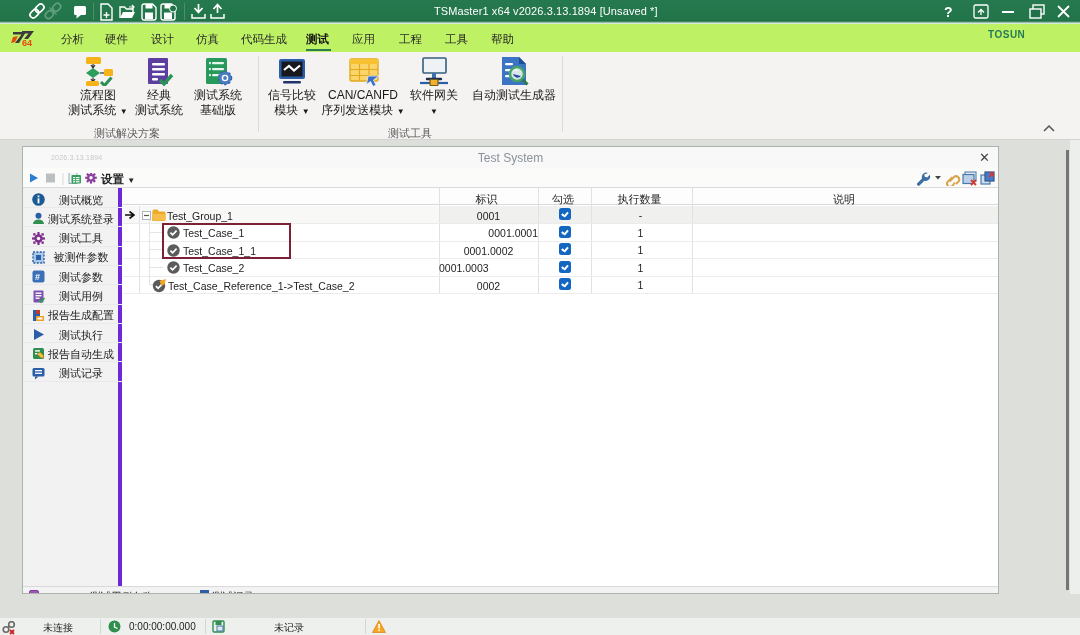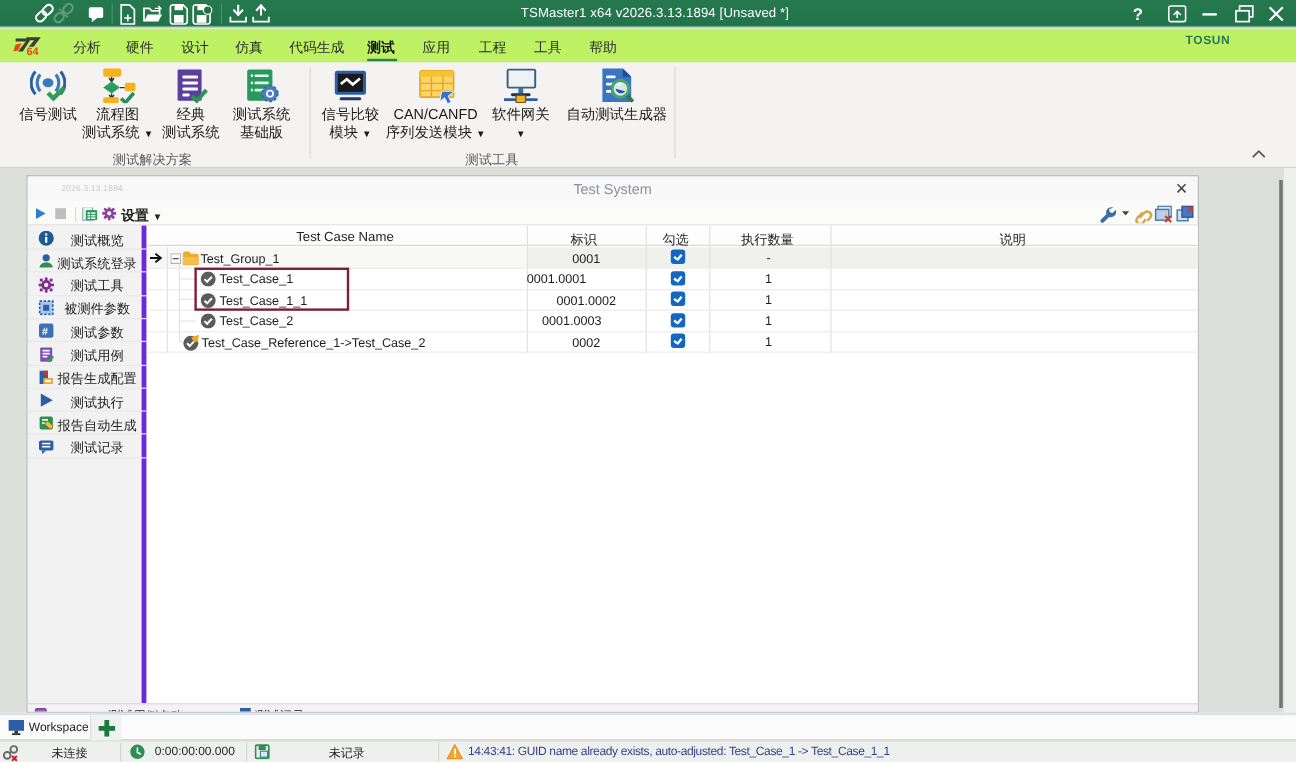--- a/index.html
+++ b/index.html
@@ -148,31 +148,20 @@
     <div class="menu sel" style="left:306px">测试<div style="position:absolute;left:0px;top:17px;width:25px;height:2px;background:#2e7d52"></div></div>
     <div class="menu" style="left:352px">应用</div>
     <div class="menu" style="left:399px">工程</div>
     <div class="menu" style="left:445px">工具</div>
     <div class="menu" style="left:491px">帮助</div>
     <div id="tosun">TOSUN</div>
   </div>
 
   <div id="ribbon">
 
-    <div class="rbtn" style="left:8px;width:64px">
-      <div class="ric"><svg width="30" height="30" viewBox="0 0 30 30">
-        <ellipse cx="15" cy="13" rx="4.5" ry="3.8" fill="#3a78c2"></ellipse>
-        <path d="M8.5 6 a11 11 0 0 0 0 14" stroke="#3a78c2" stroke-width="2.6" fill="none"></path>
-        <path d="M4.5 3.5 a14.5 14.5 0 0 0 0 19" stroke="#2c5f9e" stroke-width="2.6" fill="none"></path>
-        <path d="M21.5 6 a11 11 0 0 1 0 14" stroke="#3a78c2" stroke-width="2.6" fill="none"></path>
-        <path d="M25.5 3.5 a14.5 14.5 0 0 1 0 19" stroke="#2c5f9e" stroke-width="2.6" fill="none"></path>
-        <path d="M15 21.5 l4.5 4.5 l9 -9" stroke="#2f9e52" stroke-width="3.6" fill="none"></path>
-      </svg></div>
-      <div>信号测试</div>
-    </div>
 
     <div class="rbtn" style="left:66px;width:64px">
       <div class="ric"><svg width="30" height="30" viewBox="0 0 30 30">
         <rect x="3" y="1" width="15" height="7" rx="1.5" fill="#f5b219"></rect>
         <path d="M10 8 v3 m-2 -2 l2 3 l2 -3" fill="none" stroke="#333" stroke-width="1.2"></path>
         <path d="M10 12 L17 17 L10 22 L3 17 Z" fill="#2a9e5c"></path>
         <path d="M17 17 h4" stroke="#333" stroke-width="1.2"></path>
         <rect x="21" y="13" width="9" height="7" rx="1.5" fill="#f5b219"></rect>
         <path d="M10 22 v3 m-2 -2 l2 3 l2 -3" fill="none" stroke="#333" stroke-width="1.2"></path>
         <rect x="3" y="25" width="13" height="5" rx="1.5" fill="#f5b219"></rect>
@@ -415,21 +404,20 @@
                 <rect x="3" y="3" width="7" height="1.3" fill="#fff"></rect>
                 <rect x="3" y="5.6" width="7" height="1.3" fill="#fff"></rect>
               </svg></div>
             <div class="stx">测试记录</div>
           </div>
       </div>
 
       <div id="tbl">
 
         <div style="position:absolute;top:0;left:0;width:877px;height:17px;background:#fdfdfd;border-bottom:1px solid #d8d8d8;"></div>
-        <div class="hcell" style="left:0;width:317px;text-indent:12px">Test Case Name</div>
         <div class="hcell" style="left:314px;width:99px">标识</div>
         <div class="hcell" style="left:414px;width:52px">勾选</div>
         <div class="hcell" style="left:466px;width:101px">执行数量</div>
         <div class="hcell" style="left:568px;width:306px">说明</div>
 
         <div style="position:absolute;top:18px;left:0;width:317px;height:17px;background:#f8f8f7;"></div>
         <div style="position:absolute;top:18px;left:317px;width:560px;height:17px;background:#f0f0ef;"></div>
 
         <div class="vline" style="left:16px;top:18px;height:88px"></div>
         <div class="vline" style="left:316px;height:106px"></div>
@@ -463,39 +451,39 @@
         <div class="cell" style="left:44px;top:21.5px">Test_Group_1</div>
         <div class="cell" style="left:316px;top:21.5px;width:99px;text-align:center">0001</div>
         <div class="cb" style="left:436px;top:20px"></div>
         <div class="cell" style="left:467px;top:21px;width:101px;text-align:center">-</div>
 
         <svg class="abs" style="left:44px;top:38px" width="13" height="13" viewBox="0 0 13 13">
             <circle cx="6.5" cy="6.5" r="6.2" fill="#5b5b5b"></circle>
             <path d="M3.4 6.6 l2.2 2.2 l4 -4.2" stroke="#fff" stroke-width="1.7" fill="none"></path>
           </svg>
         <div class="cell" style="left:60px;top:39px">Test_Case_1</div>
-        <div class="cell" style="left:316px;top:39px;width:99px;text-align:left">0001.0001</div>
+        <div class="cell" style="left:316px;top:39px;width:99px;text-align:right">0001.0001</div>
         <div class="cb" style="left:436px;top:38px"></div>
         <div class="cell" style="left:467px;top:39px;width:101px;text-align:center">1</div>
 
         <svg class="abs" style="left:44px;top:55.5px" width="13" height="13" viewBox="0 0 13 13">
             <circle cx="6.5" cy="6.5" r="6.2" fill="#5b5b5b"></circle>
             <path d="M3.4 6.6 l2.2 2.2 l4 -4.2" stroke="#fff" stroke-width="1.7" fill="none"></path>
           </svg>
         <div class="cell" style="left:60px;top:56.5px">Test_Case_1_1</div>
         <div class="cell" style="left:316px;top:56.5px;width:99px;text-align:center">0001.0002</div>
         <div class="cb" style="left:436px;top:55px"></div>
         <div class="cell" style="left:467px;top:56px;width:101px;text-align:center">1</div>
 
         <svg class="abs" style="left:44px;top:73px" width="13" height="13" viewBox="0 0 13 13">
             <circle cx="6.5" cy="6.5" r="6.2" fill="#5b5b5b"></circle>
             <path d="M3.4 6.6 l2.2 2.2 l4 -4.2" stroke="#fff" stroke-width="1.7" fill="none"></path>
           </svg>
         <div class="cell" style="left:60px;top:74px">Test_Case_2</div>
-        <div class="cell" style="left:304px;top:74px;width:99px;text-align:center">0001.0003</div>
+        <div class="cell" style="left:316px;top:74px;width:99px;">0001.0003</div>
         <div class="cb" style="left:436px;top:73px"></div>
         <div class="cell" style="left:467px;top:74px;width:101px;text-align:center">1</div>
 
         <svg class="abs" style="left:29px;top:90.5px" width="15" height="14" viewBox="0 0 15 14">
             <circle cx="7" cy="7" r="6.2" fill="#5b5b5b"></circle>
             <path d="M3.9 7.1 l2.2 2.2 l4 -4.2" stroke="#fff" stroke-width="1.7" fill="none"></path>
             <path d="M7.5 2 l6.5 -2 l-1.5 5.5 l-3 1 z" fill="#f2a71f"></path>
           </svg>
         <div class="cell" style="left:45px;top:91.5px">Test_Case_Reference_1-&gt;Test_Case_2</div>
         <div class="cell" style="left:316px;top:91.5px;width:99px;text-align:center">0002</div>
@@ -507,33 +495,20 @@
 
       <div id="wbottom">
         <div class="abs" style="left:6px;top:3px;width:10px;height:9px;background:#9b59b6;border:1px solid #7d3c98;border-radius:2px"></div>
         <div class="abs" style="left:67px;top:3px;font-size:10.5px;color:#222">测试用例名称</div>
         <div class="abs" style="left:177px;top:3px;width:9px;height:8px;background:#2e5fa3"></div>
         <div class="abs" style="left:189px;top:3px;font-size:10.5px;color:#222">测试记录</div>
       </div>
     </div>
   </div>
 
-  <div id="wsbar">
-    <svg class="abs" style="left:7px;top:4px" width="13" height="13" viewBox="0 0 13 13">
-        <rect x="0" y="0" width="13" height="9" fill="#2b5ea8"></rect>
-        <rect x="5" y="9" width="3" height="2" fill="#333"></rect>
-        <rect x="3" y="11" width="7" height="1.6" fill="#333"></rect>
-      </svg>
-    <div class="abs" style="left:24px;top:5px;font-size:10px;color:#222">Workspace</div>
-    <div class="abs" style="left:75px;top:0px;width:26px;height:21px;background:#f0f1f0;border-left:1px solid #e0e0e0;">
-      <svg class="abs" style="left:6px;top:4px" width="14" height="14" viewBox="0 0 14 14">
-          <path d="M5 0 h4 v5 h5 v4 h-5 v5 h-4 v-5 h-5 v-4 h5 z" fill="#1d7a3e"></path>
-        </svg>
-    </div>
-  </div>
 
   <div id="status">
     <svg class="abs" style="left:2px;top:3px" width="16" height="14" viewBox="0 0 16 14">
         <circle cx="9.5" cy="3.5" r="2.8" fill="none" stroke="#6a6a6a" stroke-width="1.6"></circle>
         <circle cx="4" cy="8.5" r="2.8" fill="none" stroke="#6a6a6a" stroke-width="1.6"></circle>
         <path d="M6 6.5 L7.6 5" stroke="#6a6a6a" stroke-width="1.3"></path>
         <path d="M8 9 l4 4 m0 -4 l-4 4" stroke="#cc2222" stroke-width="1.8"></path>
       </svg>
     <div class="abs" style="left:43px;top:3px">未连接</div>
     <div class="ssep" style="left:100px"></div>
@@ -548,16 +523,15 @@
         <rect x="3.5" y="1" width="6" height="4" fill="#2f8f4e"></rect>
         <rect x="5" y="6" width="6" height="5" fill="#dce8f5" stroke="#4a78a8" stroke-width="1"></rect>
       </svg>
     <div class="abs" style="left:274px;top:3px">未记录</div>
     <div class="ssep" style="left:365px"></div>
     <svg class="abs" style="left:372px;top:2px" width="14" height="13" viewBox="0 0 14 13">
         <path d="M7 0.5 L13.5 12.5 H0.5 Z" fill="#f5a623" stroke="#d8891a" stroke-width="0.8"></path>
         <rect x="6.3" y="4" width="1.6" height="4.5" fill="#fff"></rect>
         <rect x="6.3" y="9.5" width="1.6" height="1.6" fill="#fff"></rect>
       </svg>
-    <div class="abs" style="left:390px;top:3px;color:#3c3c8c;font-size:10px;letter-spacing:-0.3px">14:43:41: GUID name already exists, auto-adjusted: Test_Case_1 -&gt; Test_Case_1_1</div>
   </div>
 
 </div>
 
 </body></html>

